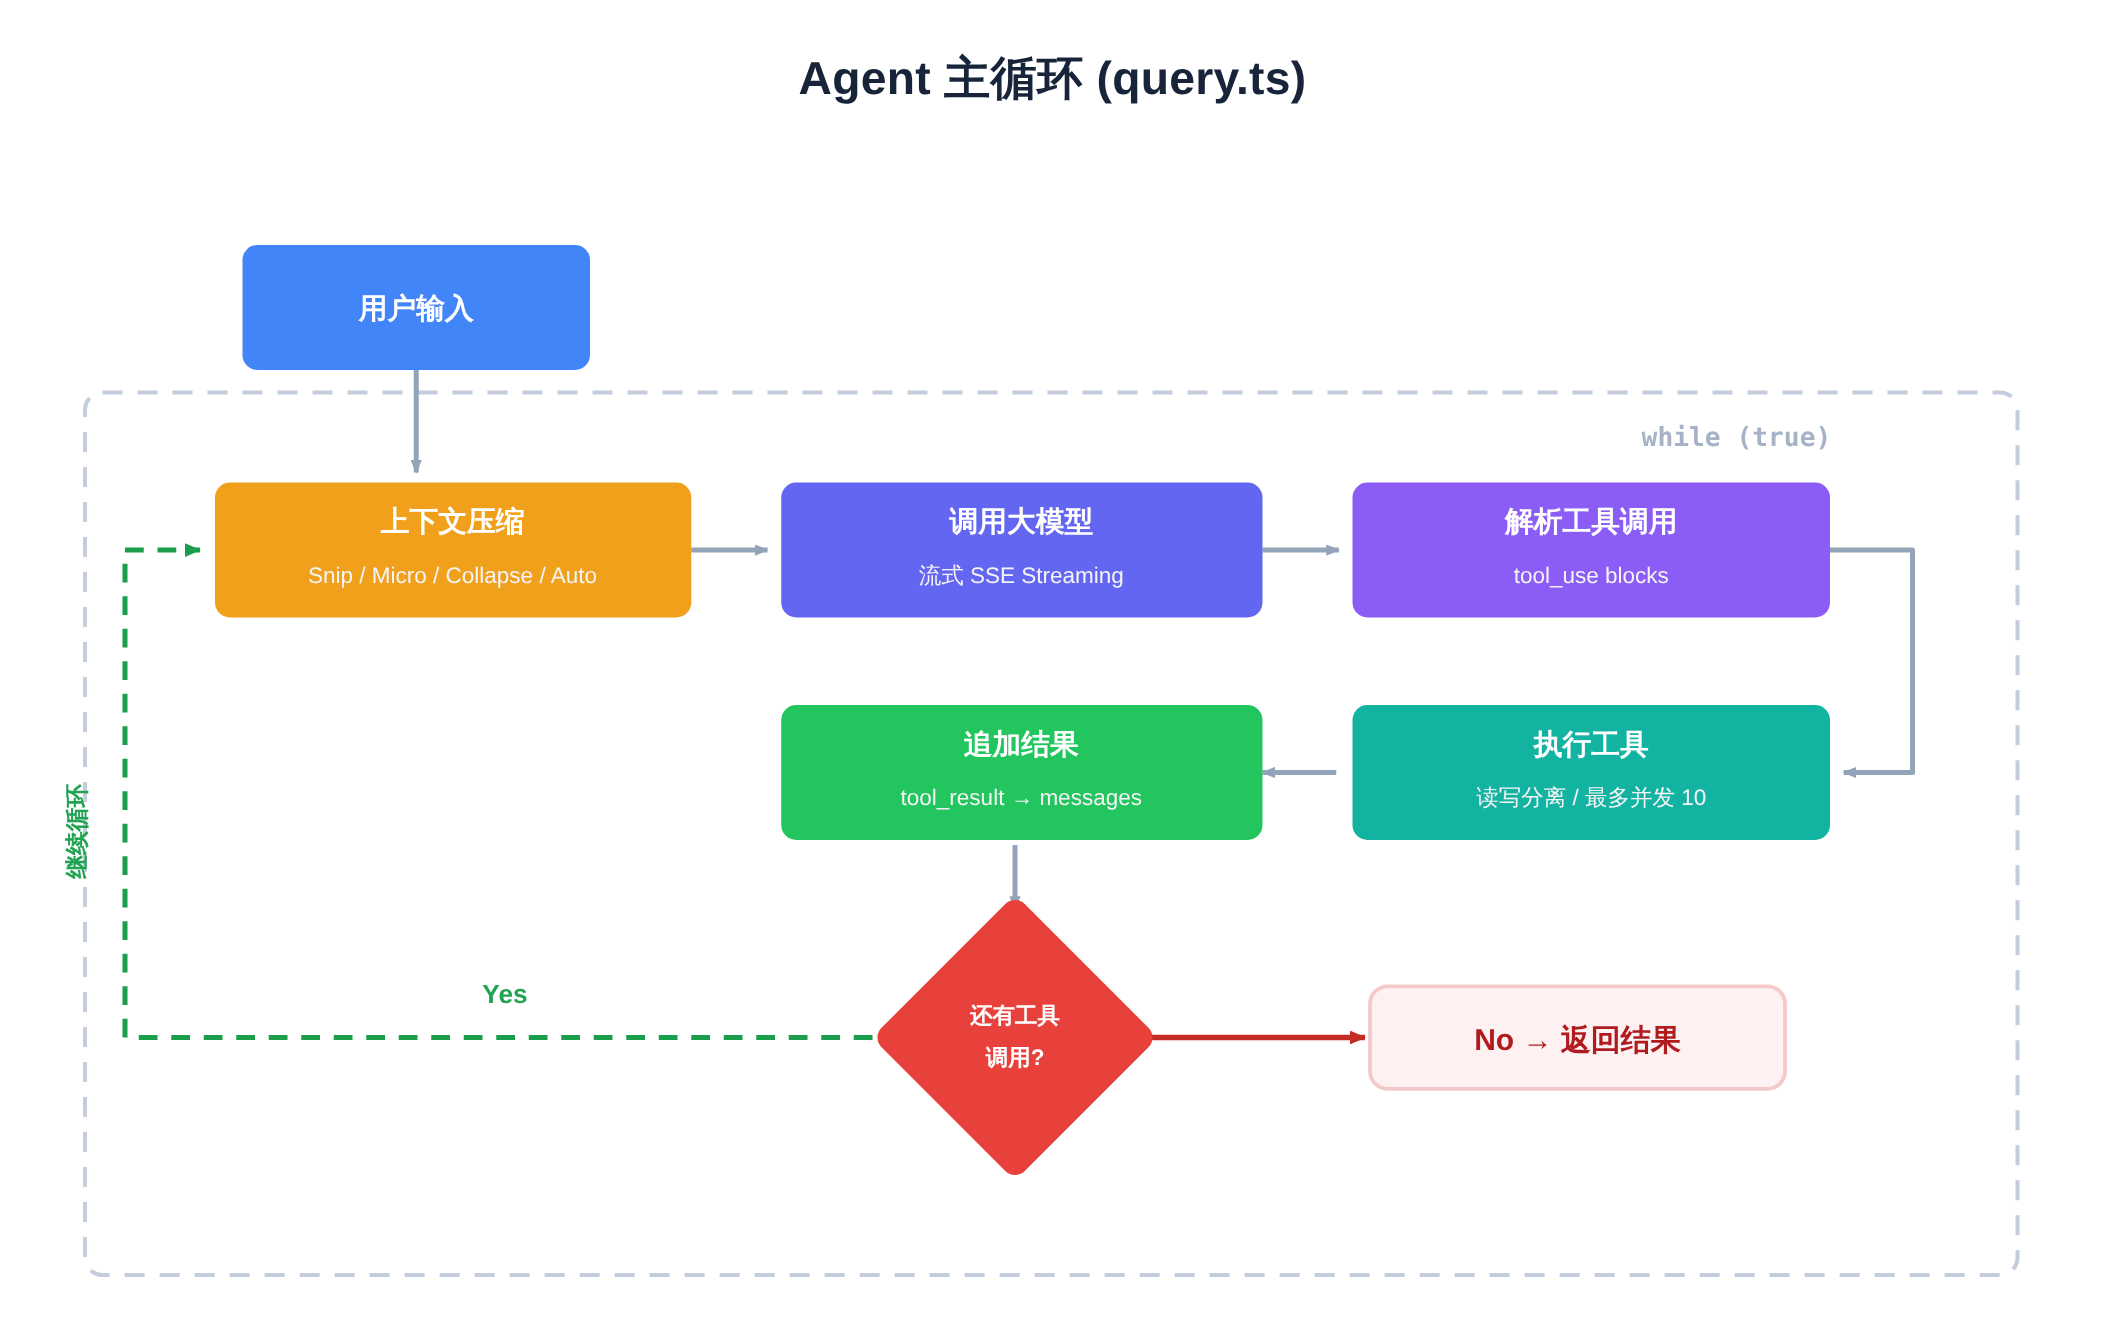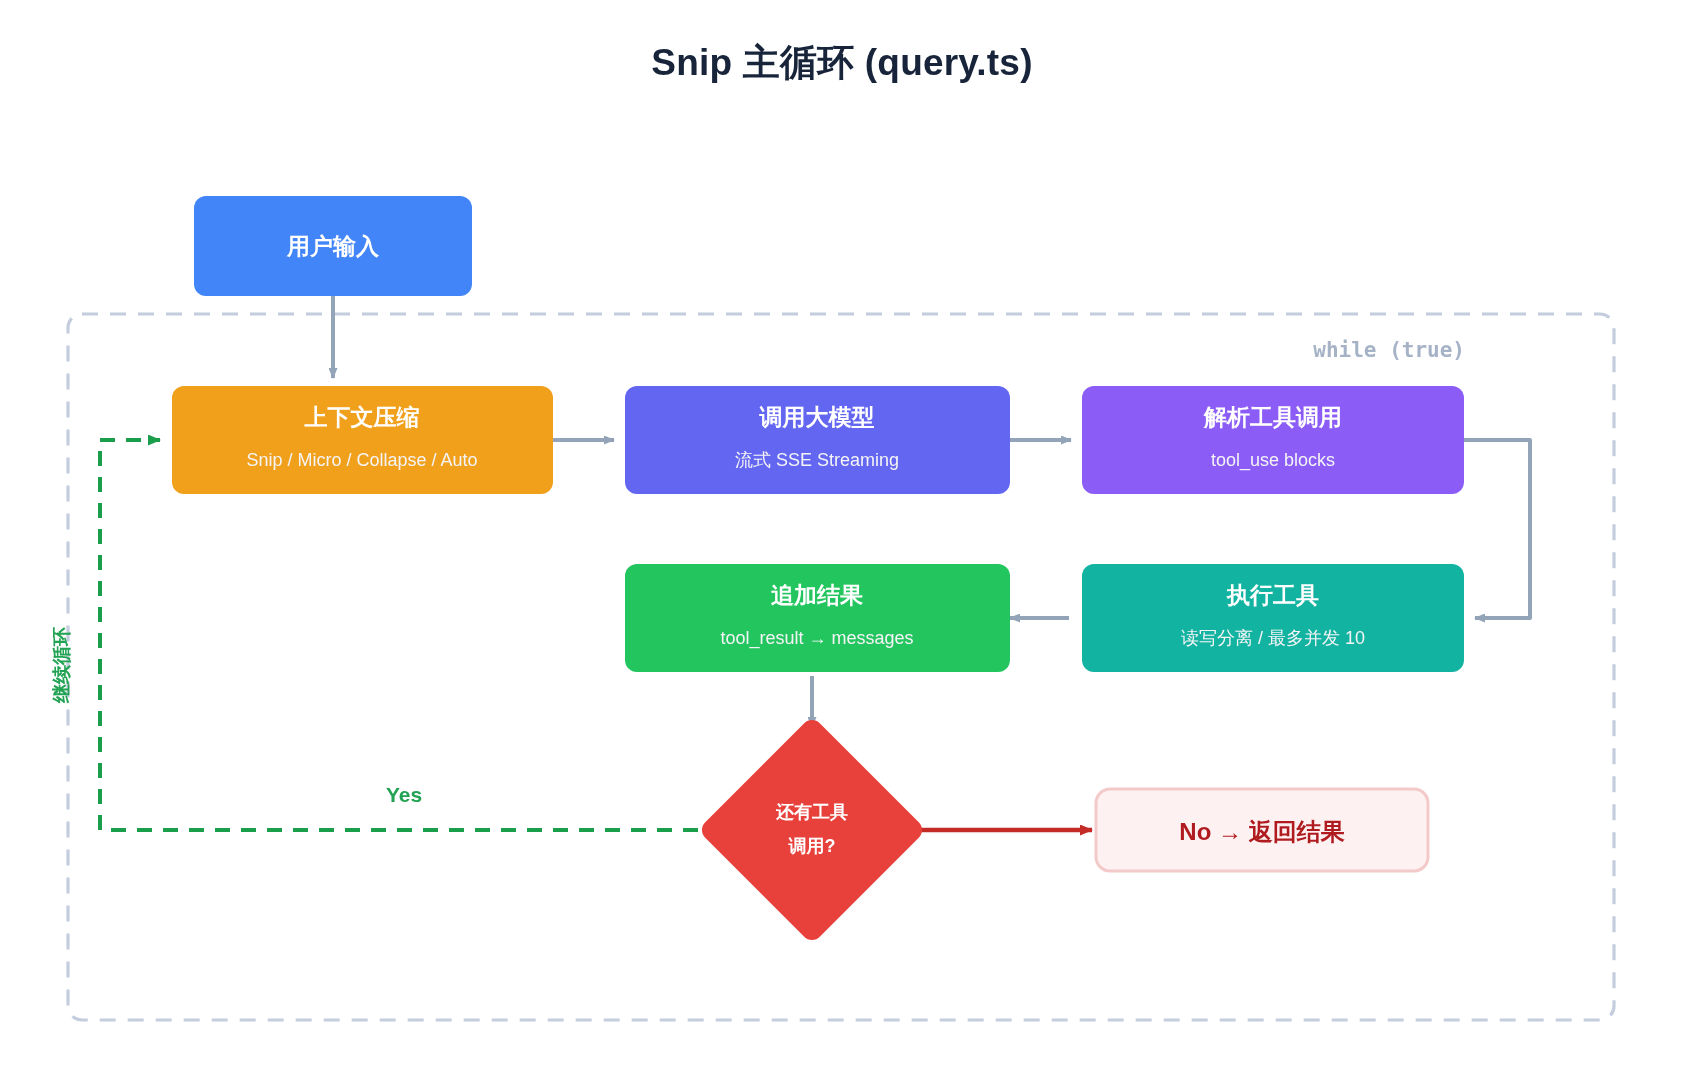--- a/index.html
+++ b/index.html
@@ -67,21 +67,21 @@
   }
   .edge-label-loop {
     font-size: 19px;
     font-weight: bold;
     fill: #22a354;
   }
 </style>
 </head>
 <body>
 
-<div id="page-title">Snip 主循环 (query.ts)</div>
+<div id="page-title">Agent 主循环 (query.ts)</div>
 
 <svg id="flow-canvas" width="1684" height="1072" viewBox="0 0 1684 1072">
 
   <defs>
     <marker id="arrow-gray" markerWidth="11" markerHeight="9" refX="10" refY="4.5" orient="auto" markerUnits="userSpaceOnUse">
       <path d="M0,0 L11,4.5 L0,9 z" fill="#93a3b8"></path>
     </marker>
     <marker id="arrow-green" markerWidth="13" markerHeight="11" refX="12" refY="5.5" orient="auto" markerUnits="userSpaceOnUse">
       <path d="M0,0 L13,5.5 L0,11 z" fill="#1a9e4b"></path>
     </marker>

